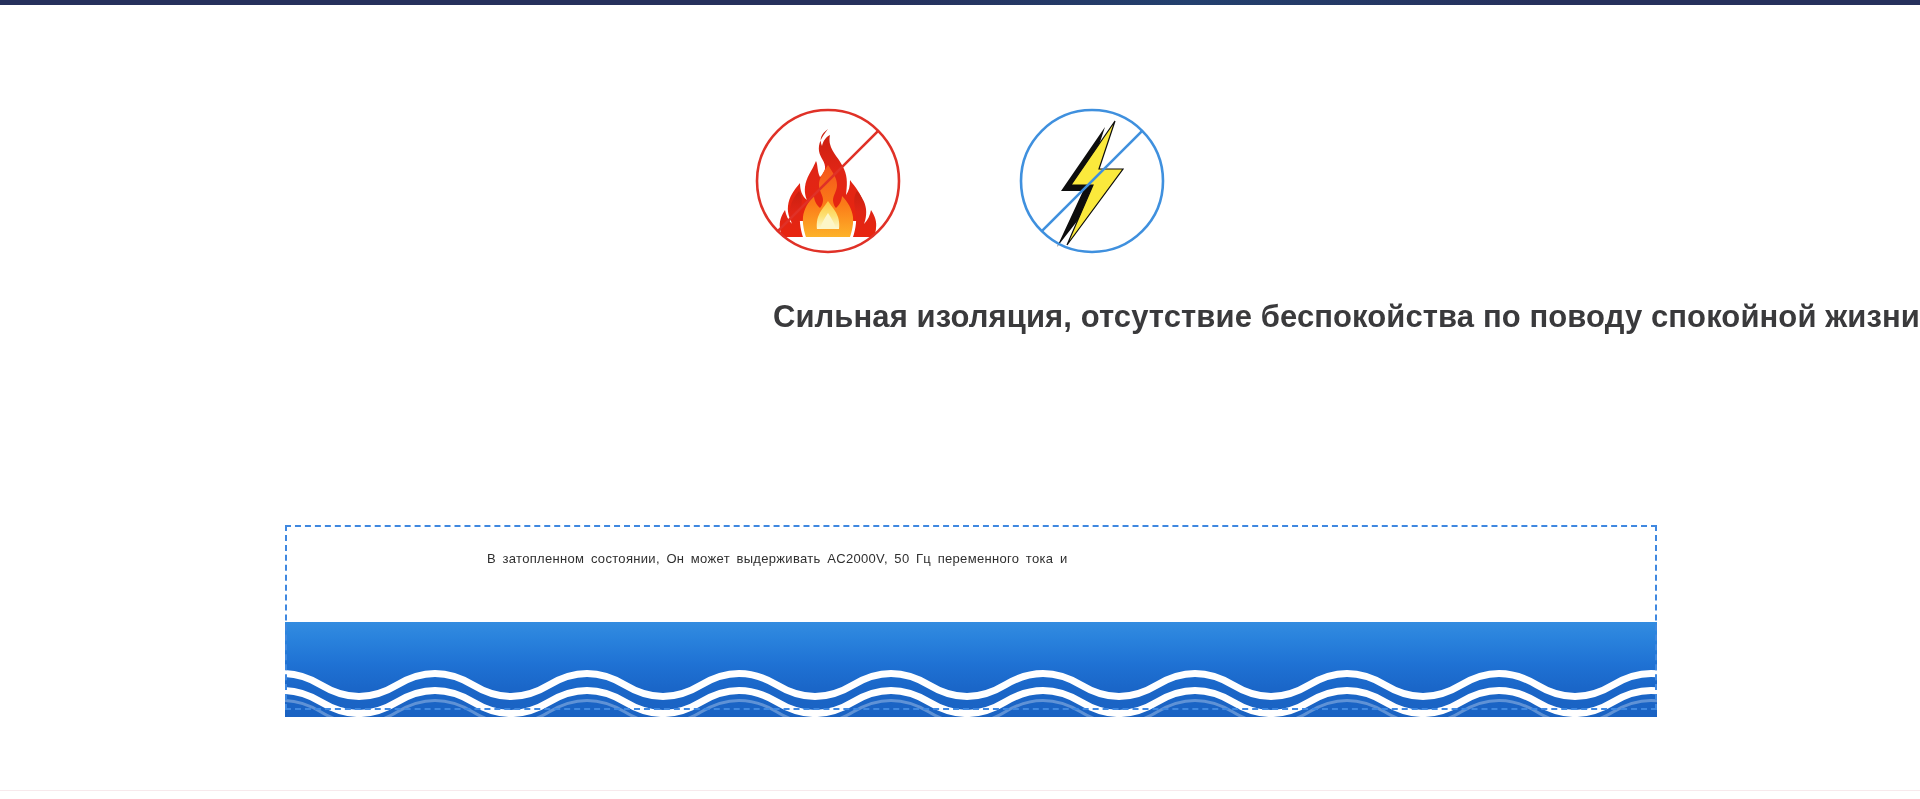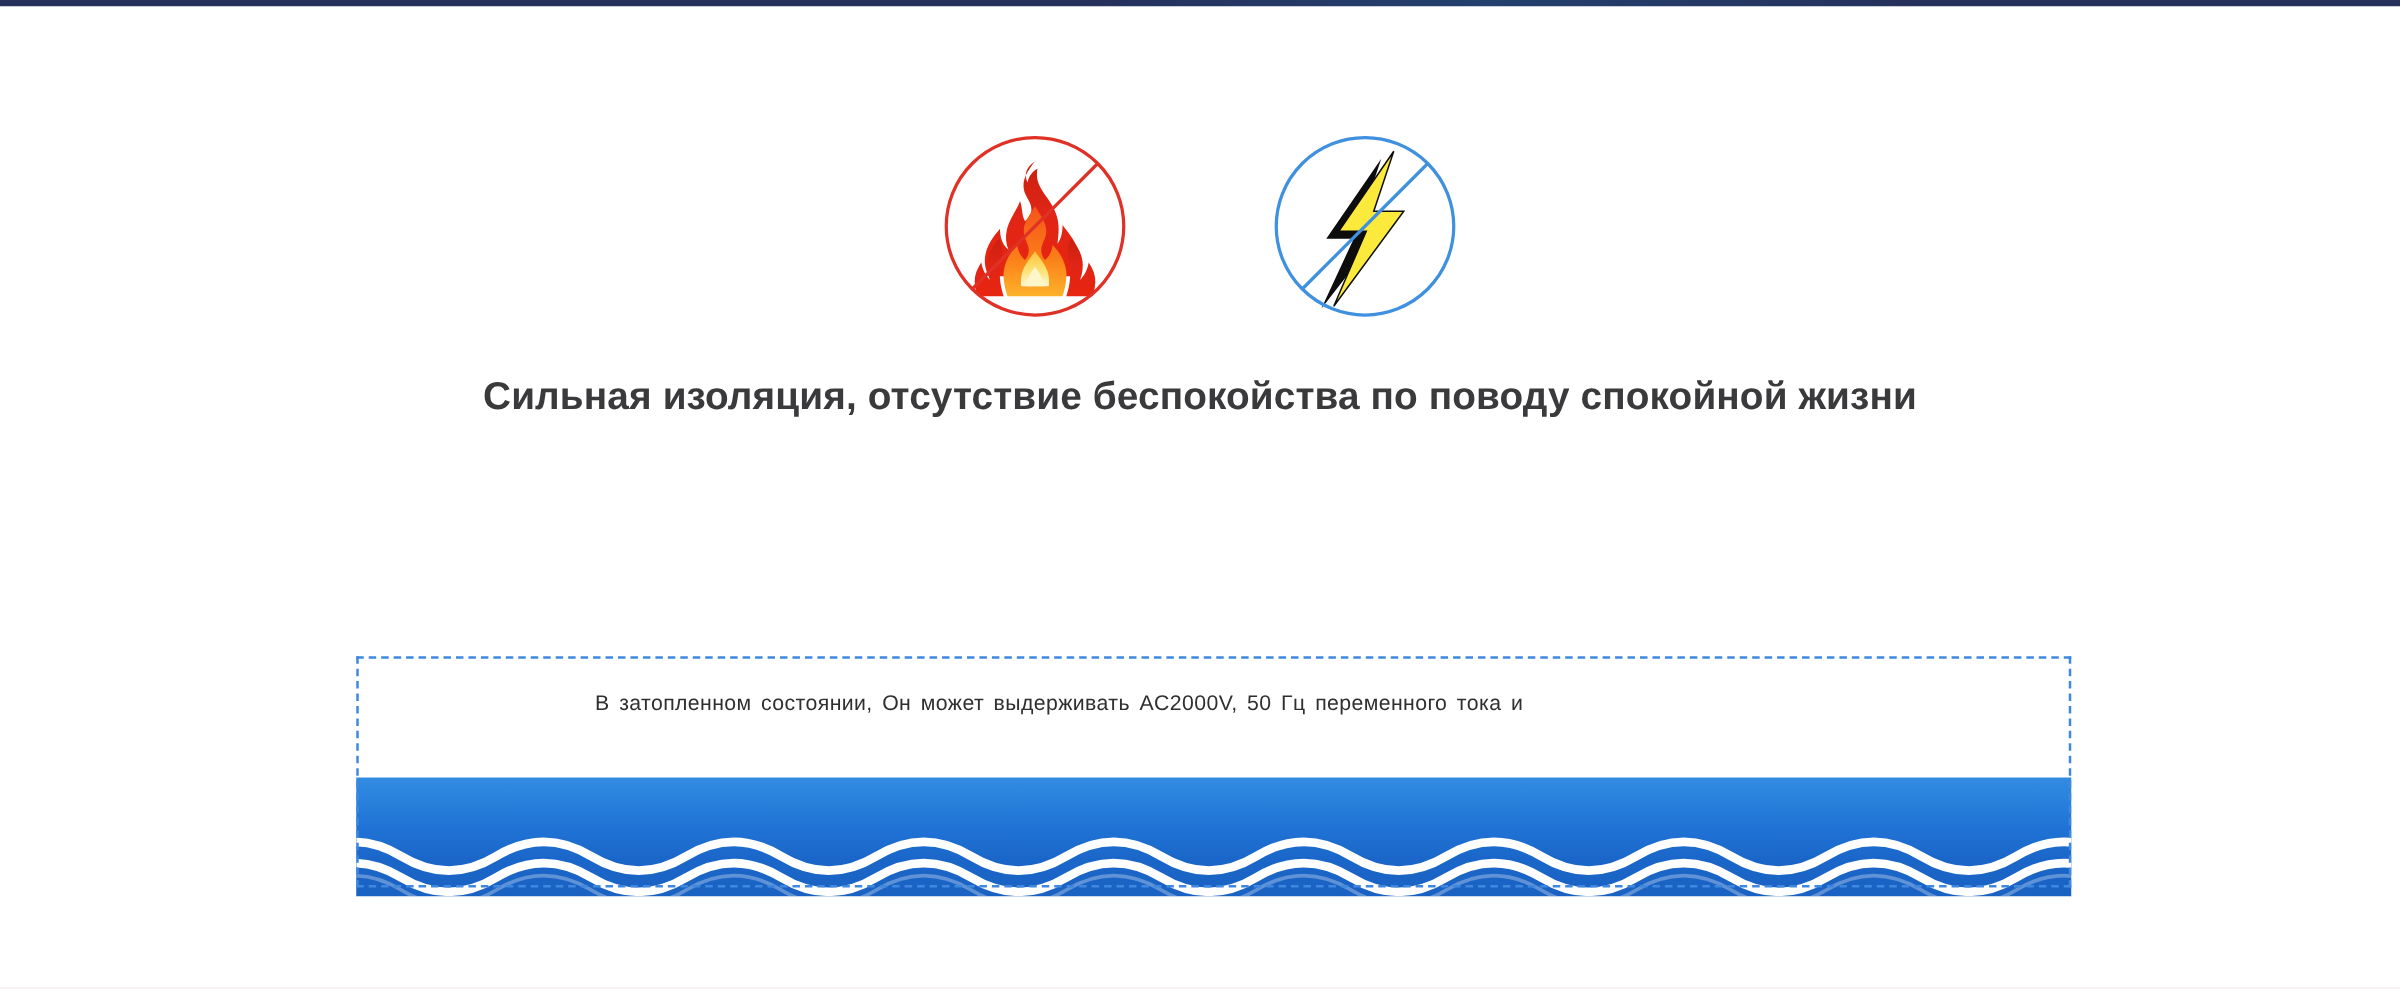--- a/index.html
+++ b/index.html
@@ -67,21 +67,21 @@
     width: 152px;
     height: 152px;
   }
 
   
   .headline {
     position: absolute;
     top: 298px;
     left: 0;
     width: 1920px;
-    text-align: center;
+    text-align: right;
     font-size: 31px;
     font-weight: 600;
     letter-spacing: 0.1px;
     color: #3a3a3c;
     line-height: 1.25;
     white-space: nowrap;
   }
 
   
   .dashed-panel {
@@ -91,26 +91,26 @@
     width: 1372px;
     height: 185px;
     border: 2px dashed #3f88e0;
     box-sizing: border-box;
     z-index: 3;
     pointer-events: none;
   }
 
   .body-copy {
     position: absolute;
-    left: 476px;
+    left: 487px;
     top: 545px;
     width: 1000px;
     z-index: 4;
     color: #2f2f2f;
-    font-size: 17px;
+    font-size: 13px;
     line-height: 2.1;
     text-align: justify;
     text-align-last: left;
   }
 
   .body-copy .line {
     display: block;
     white-space: nowrap;
   }
 

